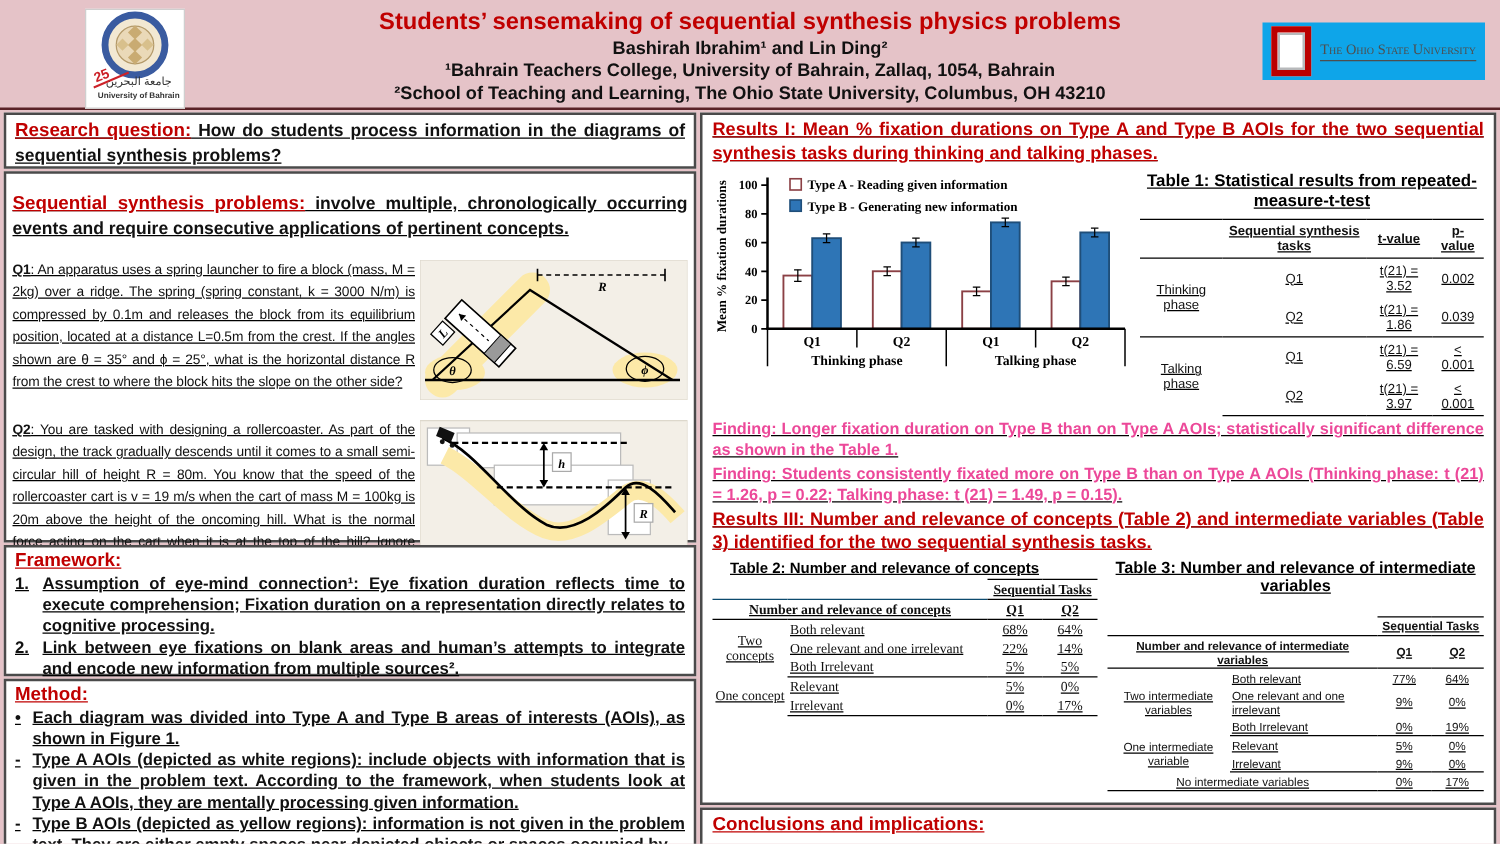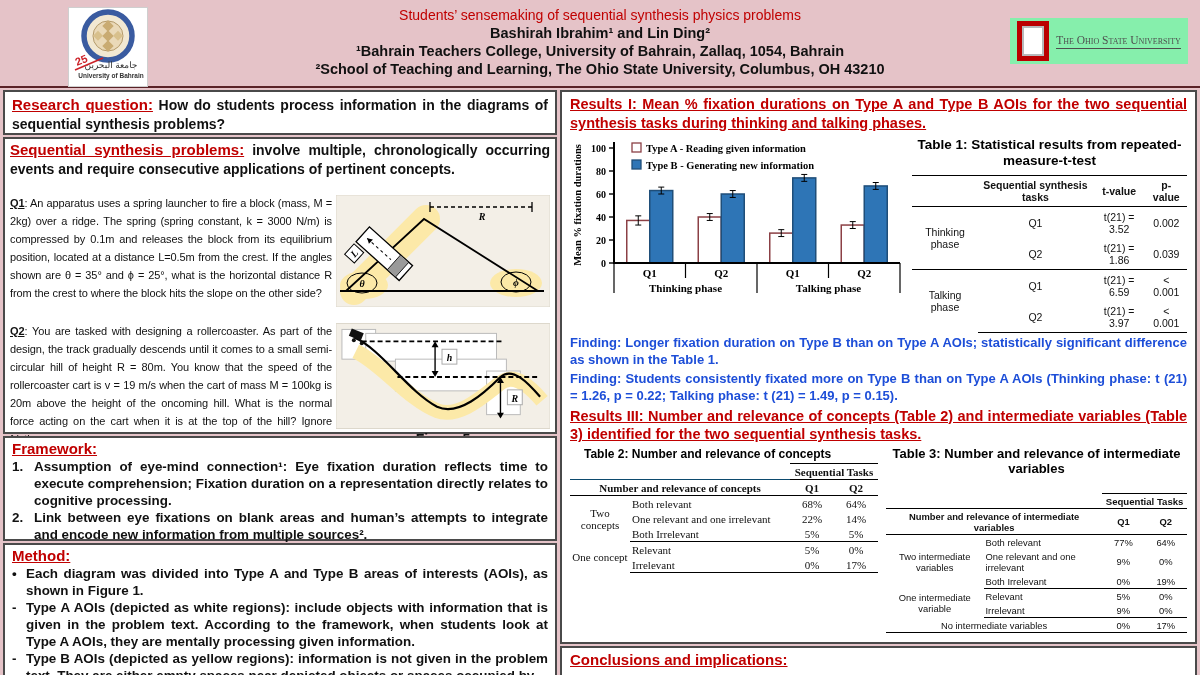--- a/index.html
+++ b/index.html
@@ -1,30 +1,30 @@
 <!DOCTYPE html>
 <html><head>
 <meta charset="utf-8">
 <style>
   html,body{margin:0;padding:0;}
   body{width:1200px;height:675px;overflow:hidden;background:#e5c3c8;font-family:"Liberation Sans",sans-serif;}
   .poster{position:relative;width:1200px;height:675px;overflow:hidden;}
   
   .hdr{position:absolute;top:0;left:0;width:1200px;height:86px;border-bottom:2px solid #5a2227;text-align:center;}
-  .hdr .title{margin-top:7px;font-size:14px;font-weight:normal;color:#c00000;}
+  .hdr .title{margin-top:7px;font-size:19px;font-weight:bold;color:#c00000;}
   .hdr .authors{font-size:14.5px;font-weight:bold;color:#111;margin-top:2px;}
   .hdr .affil{font-size:14.5px;font-weight:bold;color:#111;margin-top:2px;}
   .uob{position:absolute;top:7px;left:68px;width:78px;height:78px;background:#fff;border:1px solid #cfcfcf;}
-  .osu{position:absolute;top:18px;right:12px;width:178px;height:46px;background:#86efac;display:flex;align-items:center;justify-content:center;gap:7px;}
+  .osu{position:absolute;top:18px;right:12px;width:178px;height:46px;background:#0ea5e9;display:flex;align-items:center;justify-content:center;gap:7px;}
   .osu .blockO{width:22px;height:30px;border:5px solid #bb0000;box-shadow:inset 0 0 0 2px #b7b9bb;background:#fff;}
   .osu .osutext{font-family:"Liberation Serif",serif;font-variant:small-caps;font-size:11.5px;color:#4e4e4e;border-bottom:1px solid #4e4e4e;padding-bottom:2px;white-space:nowrap;}
   
-  .box{position:absolute;background:#fff;border:2px solid #4a4a4a;box-sizing:border-box;}
+  .box{position:absolute;background:#fff;border:2px solid #4a4a4a;box-sizing:border-box;text-decoration:underline;}
   .rq-box{top:90px;left:3px;width:554px;height:45px;padding:3px 7px;}
-  .ssp-box{top:137px;left:3px;width:554px;height:297px;padding:1px 5px;}
+  .ssp-box{top:137px;left:3px;width:554px;height:297px;padding:14px 5px;}
   .fw-box{top:436px;left:3px;width:554px;height:105px;padding:2px 7px;}
   .mth-box{top:543px;left:3px;width:554px;height:140px;padding:2px 7px;}
   .res-box{top:90px;left:560px;width:637px;height:554px;padding:2px 8px;overflow:hidden;}
   .con-box{top:646px;left:560px;width:637px;height:36px;padding:3px 8px;}
   .redlbl{color:#c00000;font-weight:bold;text-decoration:underline;}
   .rq-text,.ssp-lead{font-size:14px;font-weight:bold;color:#111;text-align:justify;line-height:1.35;}
   .rq-text .redlbl,.ssp-lead .redlbl{font-size:15px;}
   
   .prob-row{display:flex;gap:4px;margin-top:16px;}
   .prob-text{width:322px;font-size:11px;color:#111;text-align:justify;line-height:1.63;letter-spacing:-0.1px;}
@@ -32,21 +32,21 @@
   .figwrap{width:214px;}
   .figcap{text-align:center;font-size:14px;font-weight:bold;color:#111;margin-top:2px;}
   
   .sechead{font-size:15px;margin-bottom:1px;display:inline-block;}
   .li{display:flex;font-size:13.4px;font-weight:bold;color:#111;line-height:1.27;}
   .li .b{width:22px;flex:none;}
   .li .b2{width:14px;flex:none;}
   .li .t{flex:1;text-align:justify;}
   
   .res-head{font-size:14.5px;font-weight:bold;color:#c00000;text-decoration:underline;text-align:justify;line-height:1.3;margin:1px 0;}
-  .finding{font-size:13px;font-weight:bold;color:#1d4ed8;text-align:justify;line-height:1.3;margin:2px 0;}
+  .finding{font-size:13px;font-weight:bold;color:#ec4899;text-align:justify;line-height:1.3;margin:2px 0;}
   .chart-row{display:flex;margin-top:2px;}
   .chart-mount{width:336px;flex:none;}
   .t1wrap{flex:1;margin-left:6px;}
   .t1title{font-size:13.5px;font-weight:bold;text-align:center;line-height:1.2;margin:2px 0 6px 0;}
   table{border-collapse:collapse;}
   .t1{width:100%;font-size:10.5px;color:#111;}
   .t1 th{font-weight:bold;border-top:1.5px solid #000;border-bottom:1.2px solid #000;padding:3px 4px;text-align:center;}
   .t1 td{padding:3.5px 4px;text-align:center;}
   .t1 .gsep td{border-top:1.2px solid #000;}
   .t1 tr.last td{border-bottom:1.5px solid #000;}

